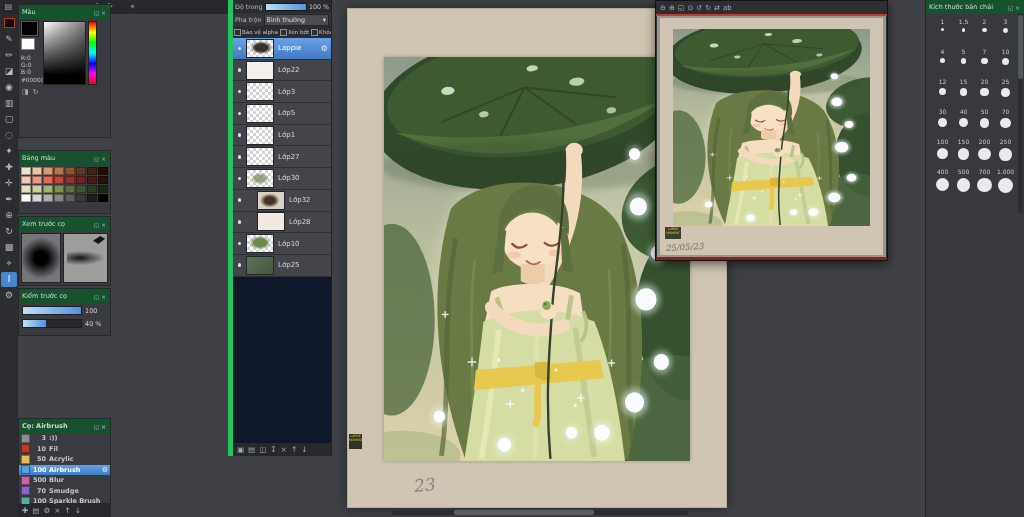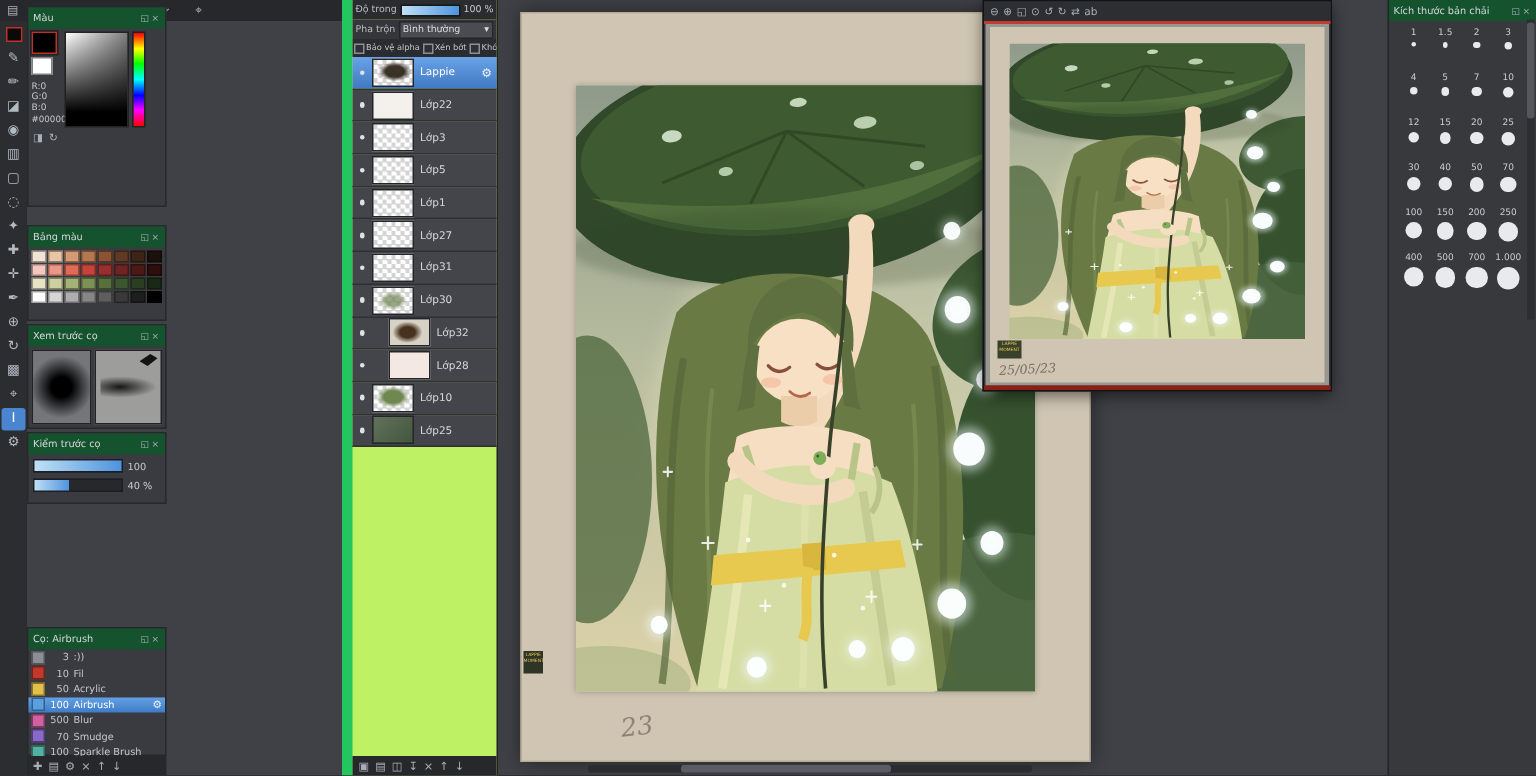--- a/index.html
+++ b/index.html
@@ -70,21 +70,21 @@
   .brow.sel{background:linear-gradient(#63a0e6,#3d7cc6);color:#fff;}
   .bsw{width:7px;height:7px;border:1px solid rgba(0,0,0,.4);flex:none;}
   .bsz{width:13px;text-align:right;flex:none;}
   .bgear{margin-left:auto;font-size:7px;color:#eaf2fc;}
 
   
   #left-footer{left:18px;top:504px;width:93px;height:13px;background:#26282b;display:flex;align-items:center;gap:4px;padding:0 4px;box-sizing:border-box;}
   .ficon{font-size:7.5px;color:#a8aeb6;}
 
   
-  #layer-panel{left:228px;top:0;width:104px;height:517px;background:#bef264;border-left:7px solid #22c55e;border-right:1px solid #202225;box-sizing:border-box;}
+  #layer-panel{left:228px;top:0;width:104px;height:456px;background:#0f172a;border-left:5px solid #22c55e;border-right:1px solid #202225;box-sizing:border-box;}
   #opacity-row{display:flex;align-items:center;height:13px;background:#2a2c30;padding:0 2px;gap:2px;}
   .srow-label{font-size:6.3px;color:#b8bcc2;flex:none;}
   #opacity-track{flex:1;height:6px;background:#1e2023;border:1px solid #16181a;position:relative;}
   #opacity-fill{position:absolute;left:0;top:0;bottom:0;background:linear-gradient(90deg,#bfe0f6,#4e93dd);}
   #opacity-val{font-size:6.3px;flex:none;}
   #blend-row{display:flex;align-items:center;height:13px;background:#34363a;padding:0 2px;gap:2px;}
   #blend-select{flex:1;height:10px;background:#4a4c51;border:1px solid #232528;font-size:6.3px;color:#dcdee2;display:flex;align-items:center;padding:0 2px;}
   #blend-select .sp{flex:1;}
   #check-row{display:flex;align-items:center;height:12px;background:#2a2c30;padding:0 1px;gap:2px;white-space:nowrap;overflow:hidden;}
   .chk{display:flex;align-items:center;gap:1px;font-size:5.5px;color:#c0c4ca;}
@@ -407,21 +407,21 @@
         </div>
         <div class="ctl-row">
           <div class="track">
             <div class="trfill" style="width: 40%;"></div>
           </div>
           <span class="ctl-val">40 %</span>
         </div>
       </div>
   </div>
 
-  <div class="panel" style="top:418px;height:86px;">
+  <div class="panel" style="top:418px;height:86px;font-weight:bold;">
     <div class="panel-title">
       <span>Cọ: Airbrush</span>
         <span class="sp"></span>
       <span class="pico">◱</span>
       <span class="pico">×</span>
     </div>
     <div id="brush-rows">
         <div class="brow">
           <span class="bsw" style="background: rgb(138, 143, 150);"></span>
           <span class="bsz">3</span>
@@ -527,25 +527,20 @@
           <span class="thumb t-checker"></span>
           <span class="lname">Lớp1</span>
         </div>
         <div class="lrow">
           <span class="eye"></span>
           <span class="thumb t-checker"></span>
           <span class="lname">Lớp27</span>
         </div>
         <div class="lrow">
           <span class="eye"></span>
-          <span class="thumb t-checker"></span>
-          <span class="lname">Lớp31</span>
-        </div>
-        <div class="lrow">
-          <span class="eye"></span>
           <span class="thumb t-checker-art"></span>
           <span class="lname">Lớp30</span>
         </div>
         <div class="lrow">
           <span class="eye"></span>
           <span class="thumb t-dark-art ind"></span>
           <span class="lname">Lớp32</span>
         </div>
         <div class="lrow">
           <span class="eye"></span>

